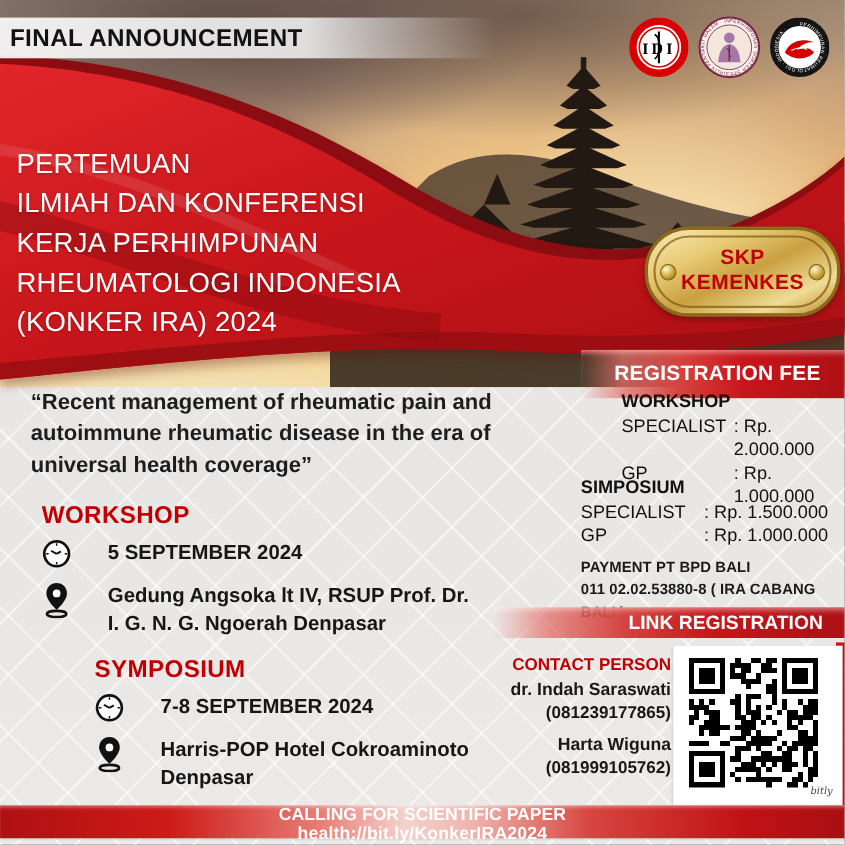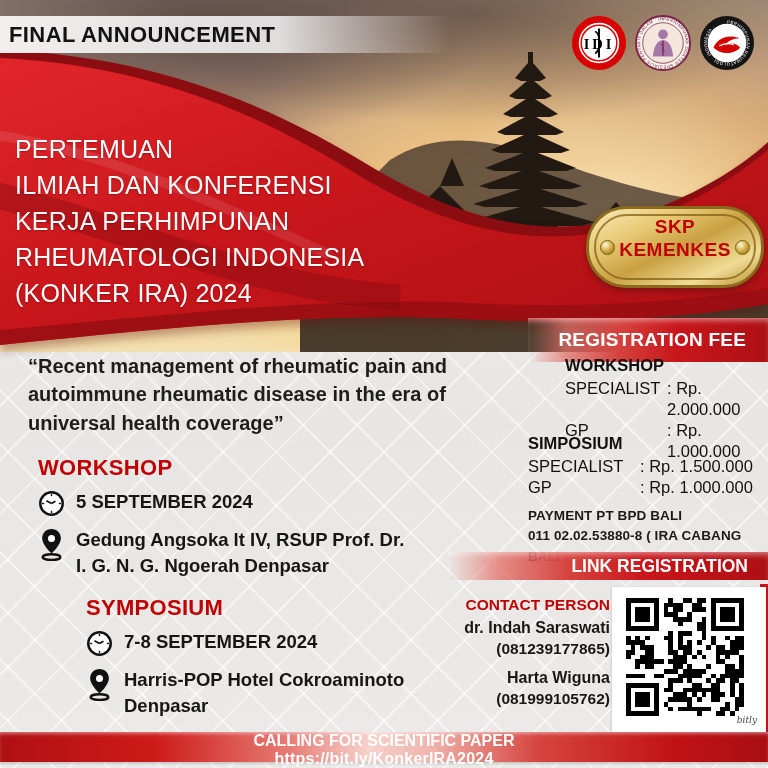--- a/index.html
+++ b/index.html
@@ -43,38 +43,38 @@
   
   .badge{
     position:absolute;left:586px;top:206px;width:172px;height:76px;border-radius:40px;
     background:linear-gradient(155deg,#f8ecb8 0%,#e8ca76 28%,#c9a041 52%,#e9d globalization 0;);
     background:linear-gradient(155deg,#f8ecb8 0%,#e8ca76 28%,#c9a041 52%,#f0dc96 78%,#b88c2c 100%);
     border:3px solid #8a6a1d;box-shadow:0 3px 6px rgba(60,20,10,.45);
   }
   .badge .inner{
     position:absolute;left:5px;top:5px;right:5px;bottom:5px;border-radius:34px;
     border:2px solid rgba(130,95,20,.75);
-    display:flex;flex-direction:column;align-items:center;
+    display:flex;flex-direction:column;align-items:center;justify-content:center;
   }
   .badge .line{color:#c00000;font-weight:bold;font-size:19px;line-height:1.2;letter-spacing:.5px;}
   .rivet{
     position:absolute;top:50%;width:13px;height:13px;margin-top:-7px;border-radius:50%;
     background:radial-gradient(circle at 35% 30%,#fff8d5,#caa439 55%,#8a681a);
     border:1px solid #7c5f14;
   }
   .rivet.l{left:11px}.rivet.r{right:11px}
   
   .quote{
     position:absolute;left:28px;top:352px;width:444px;
     font-size:20px;font-weight:bold;color:#1d1d1d;line-height:1.42;
   }
   
   .event{position:absolute;}
   .event .head{color:#c00000;font-weight:bold;font-size:22px;letter-spacing:.3px;margin-bottom:8px;}
-  .event .row{display:flex;gap:8px;margin-bottom:6px;}
+  .event .row{display:flex;gap:30px;margin-bottom:6px;}
   .event .row .ic{flex:0 0 30px;padding-top:1px;}
   .event .row .tx{font-size:18.5px;font-weight:bold;color:#161616;line-height:1.4;}
   #event-workshop{left:38px;top:455px;}
   #event-workshop .tx{max-width:336px;}
   #event-symposium{left:86px;top:595px;}
   #event-symposium .tx{max-width:320px;}
   
   .ribbon{
     position:absolute;right:0;height:44px;color:#fff;font-weight:bold;
     display:flex;align-items:center;justify-content:flex-end;
@@ -567,16 +567,16 @@
         <rect x="20" y="2" width="3" height="3" fill="#000"></rect>
         <rect x="0" y="18" width="7" height="7"></rect>
         <rect x="1" y="19" width="5" height="5" fill="#fff"></rect>
         <rect x="2" y="20" width="3" height="3" fill="#000"></rect>
       </svg>
     <span class="qr-label">bitly</span>
   </div>
 
   <div class="footer">
     <span>CALLING FOR SCIENTIFIC PAPER</span>
-    <span class="right">https://bit.ly/KonkerIRA2024</span>
+    <span class="right">health://bit.ly/KonkerIRA2024</span>
   </div>
 
 </div>
 
 </body></html>

